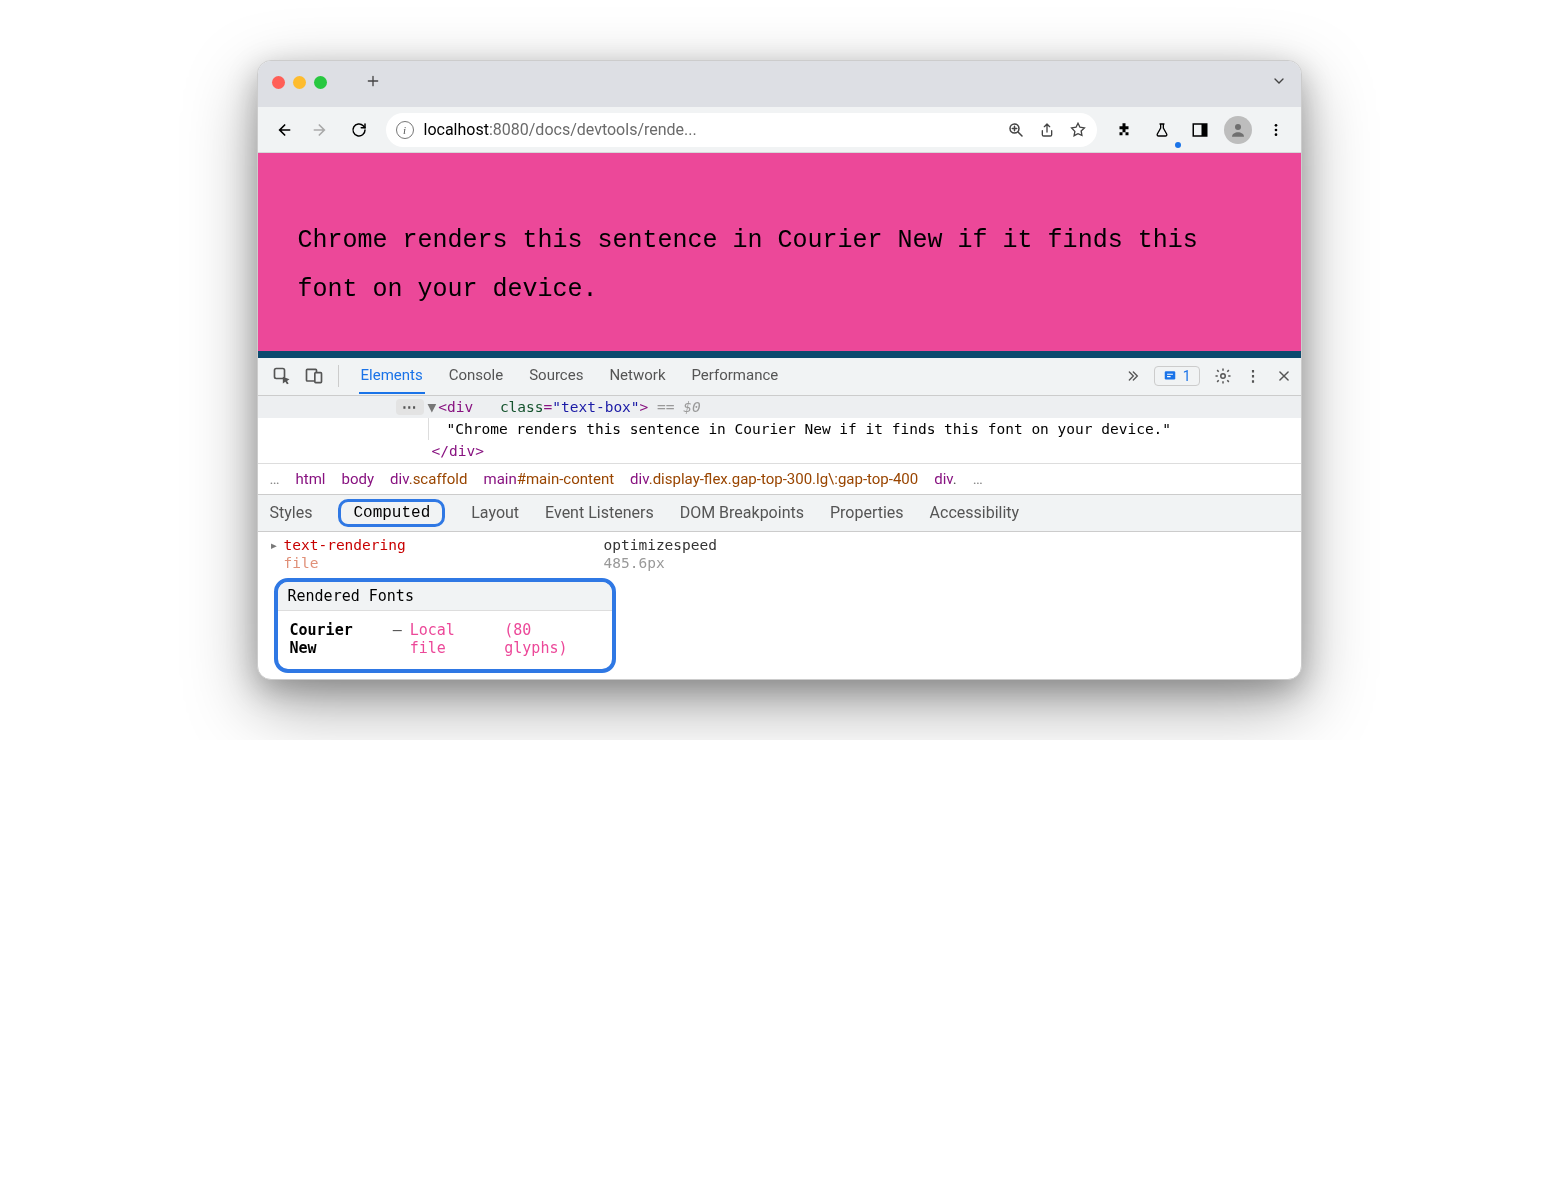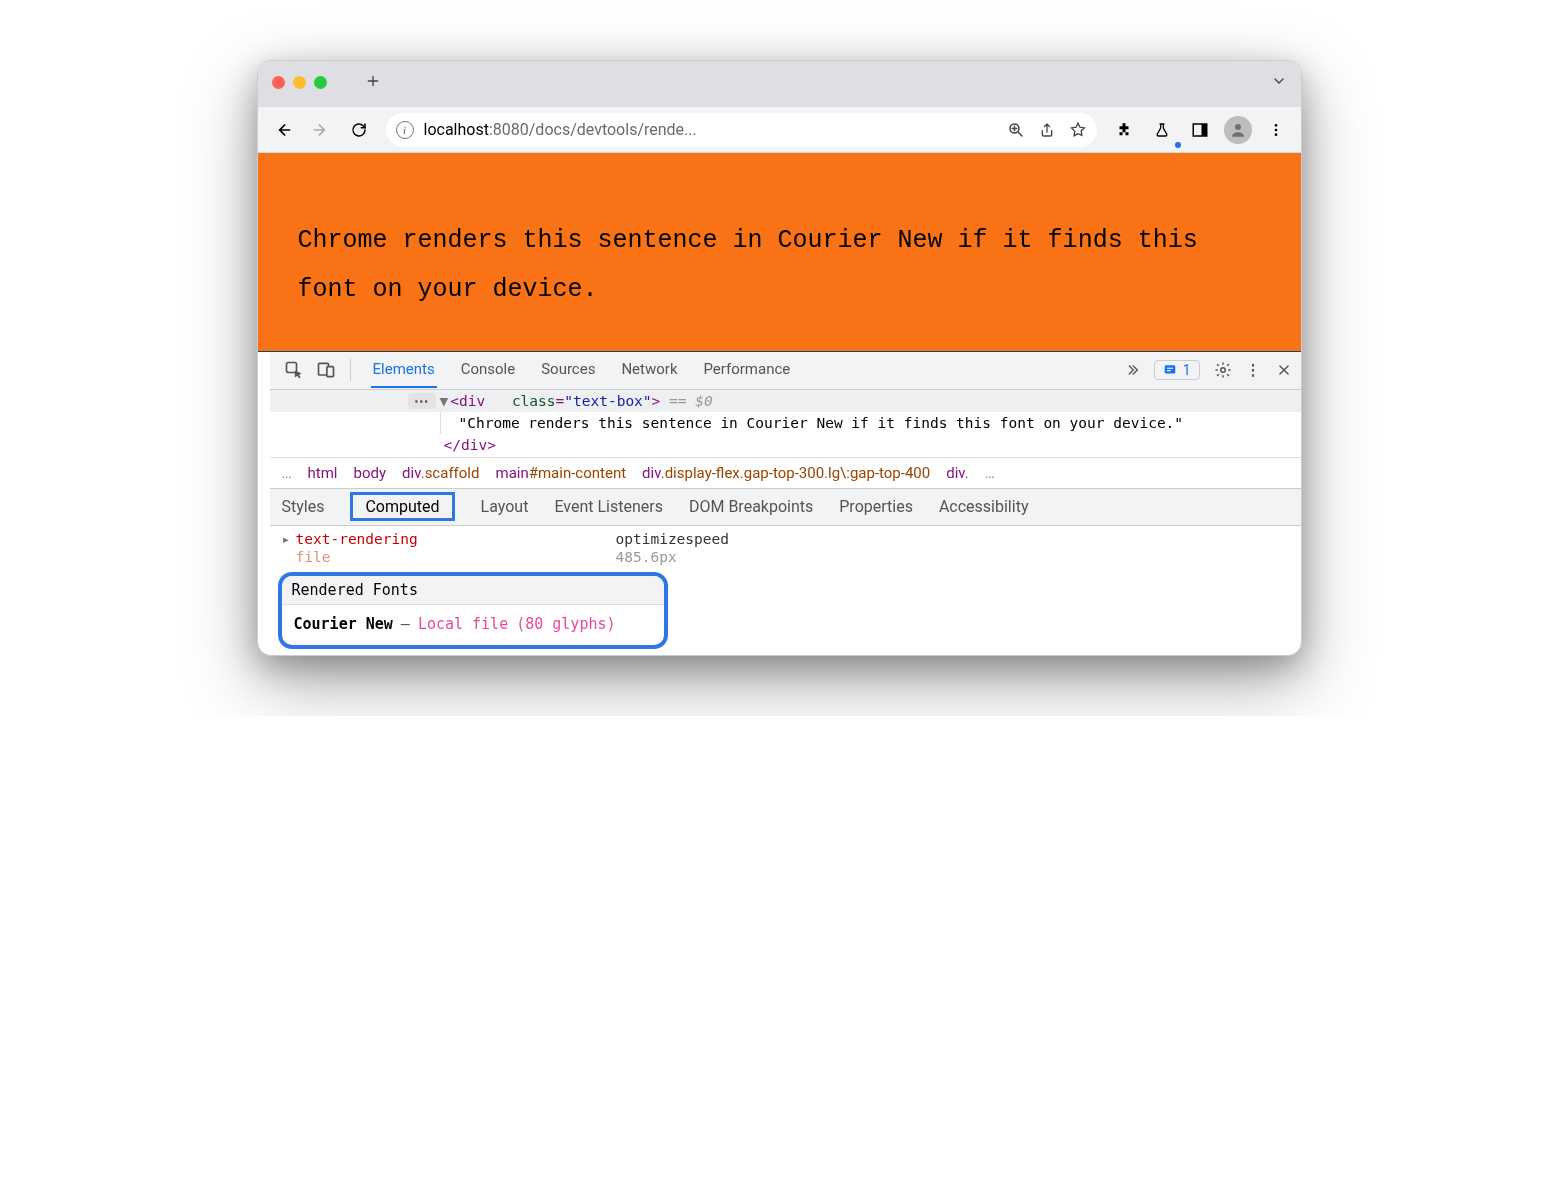--- a/index.html
+++ b/index.html
@@ -124,33 +124,32 @@
     background:#bdbdbd;
     border-radius:50%;
     display:flex; align-items:center; justify-content:center;
   }
   .avatar svg { fill:#6f6f6f; }
   .labs { position: relative; }
   .labs::after { content:""; position:absolute; bottom:-1px; right:-2px; width:6px; height:6px; background:#1a73e8; border-radius:50%; }
   
   .page {
     padding: 64px 40px 36px 40px;
-    background:#f97316;
+    background:#ec4899;
   }
   .page-text {
     font-family: "Courier New", monospace;
     font-size: 25px;
     line-height: 1.95;
     color:#000;
   }
   
   .devtools {
-    border-top: 1px solid #0c4a6e;
+    border-top: 7px solid #0c4a6e;
     font-size: 15px;
-    padding-left: 12px;
   }
   .dt-toolbar {
     display:flex;
     align-items:center;
     height: 38px;
     padding: 0 10px;
     gap: 4px;
     border-bottom: 1px solid #ccc;
     background:#f1f3f4;
   }
@@ -213,43 +212,44 @@
     border-top:1px solid #ccc;
     border-bottom:1px solid #ccc;
     background:#f1f3f4;
     font-size:16px;
     color:#555;
     align-items:center;
     height: 38px;
   }
   .subtab.highlight {
     border: 3px solid #2f78e4;
-    border-radius: 0;
+    border-radius: 10px;
     padding: 2px 12px;
     color:#000;
+    font-family:Liberation Mono, monospace;
   }
   
   .computed {
     font-family: Menlo, Consolas, monospace;
     font-size: 14.5px;
     padding: 4px 0 6px 0;
   }
   .comp-row { display:flex; padding: 1px 12px; align-items:center; }
   .comp-caret { color:#777; width:14px; }
   .comp-name { width: 320px; }
   .comp-name.red { color:#c80000; }
   .comp-name.dim { color:#e09078; }
   .comp-val { color:#333; }
   .comp-val.dim { color:#999; }
   
   .rendered-box {
     border: 4px solid #2f78e4;
     border-radius: 14px;
-    margin: 6px 0 0 8px;
-    width: 390px;
+    margin: 6px 0 0 16px;
+    width: 342px;
     overflow:hidden;
   }
   .rendered-head {
     background:#f1f3f4;
     padding: 5px 10px;
     font-size: 15px;
     border-bottom:1px solid #ddd;
   }
   .rendered-body {
     padding: 10px 12px 12px 12px;

